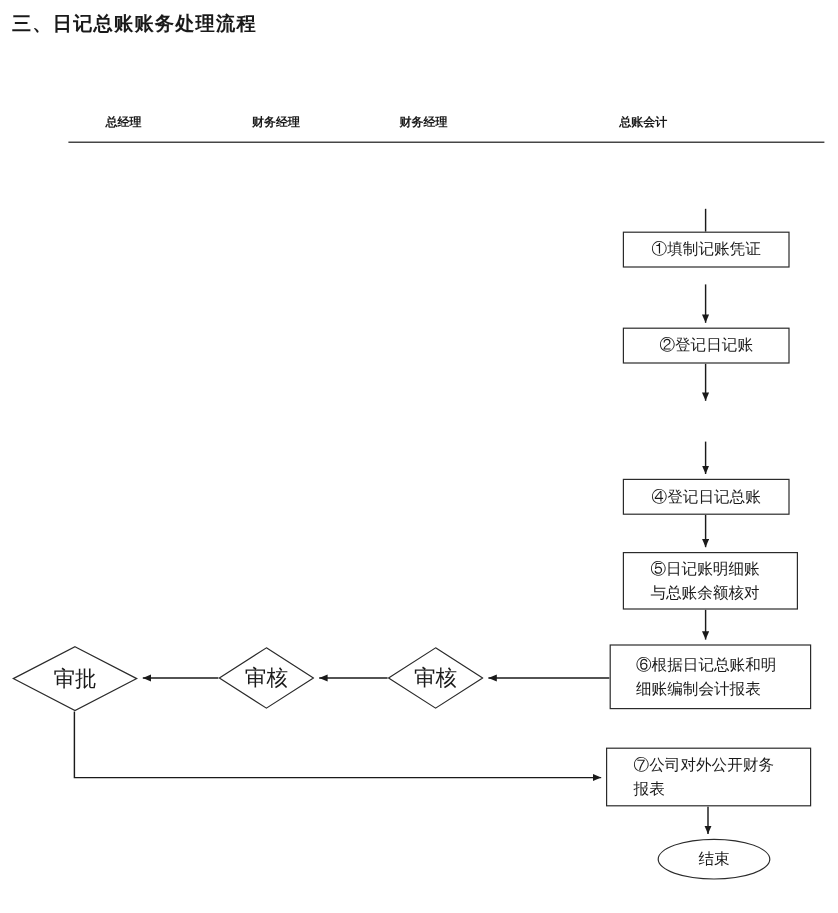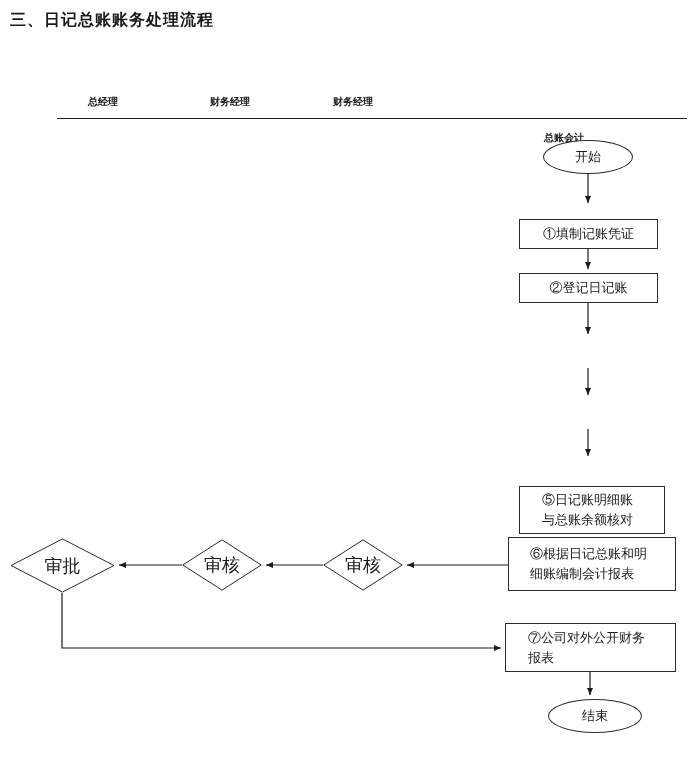--- a/index.html
+++ b/index.html
@@ -41,21 +41,21 @@
 </head>
 <body>
 
 <div class="canvas">
 
   <div class="title">三、日记总账账务处理流程</div>
 
   <div class="lane-header" style="left:88px;">总经理</div>
   <div class="lane-header" style="left:210px;">财务经理</div>
   <div class="lane-header" style="left:333px;">财务经理</div>
-  <div class="lane-header" style="left:544px;margin-top:36px;">总账会计</div>
+  <div class="lane-header" style="left:516px;">总账会计</div>
 
   <div class="lane-rule"></div>
 
   <svg class="connectors" viewBox="0 0 698 761" xmlns="http://www.w3.org/2000/svg">
     <defs>
       <marker id="arr" markerWidth="8" markerHeight="8" refX="7" refY="3" orient="auto" markerUnits="userSpaceOnUse">
         <path d="M0,0 L7,3 L0,6 Z" fill="#1a1a1a"></path>
       </marker>
     </defs>
     <g stroke="#1a1a1a" stroke-width="1.2" fill="none">
@@ -66,39 +66,39 @@
       <line x1="588" y1="429" x2="588" y2="456" marker-end="url(#arr)"></line>
       <line x1="588" y1="508" x2="588" y2="533" marker-end="url(#arr)"></line>
       <line x1="508" y1="565" x2="407" y2="565" marker-end="url(#arr)"></line>
       <line x1="323" y1="565" x2="266" y2="565" marker-end="url(#arr)"></line>
       <line x1="182" y1="565" x2="119" y2="565" marker-end="url(#arr)"></line>
       <polyline points="62,593 62,648 501,648" marker-end="url(#arr)"></polyline>
       <line x1="590" y1="672" x2="590" y2="695" marker-end="url(#arr)"></line>
     </g>
   </svg>
 
-  <div class="node oval" style="left:543px;top:140px;width:90px;height:34px;">
-    <span>开始</span>
-  </div>
 
   <div class="node oval" style="left:548px;top:699px;width:94px;height:34px;">
     <span>结束</span>
   </div>
 
-  <div class="node process" style="left:519px;top:219px;width:139px;height:30px;">
+  <div class="node process" style="left:519px;top:193px;width:139px;height:30px;">
     <span>①填制记账凭证</span>
   </div>
 
   <div class="node process" style="left:519px;top:273px;width:139px;height:30px;">
     <span>②登记日记账</span>
   </div>
 
 
+  <div class="node process" style="left:519px;top:399px;width:139px;height:30px;">
+    <span>④登记日记总账</span>
+  </div>
 
-  <div class="node process multi" style="left:519px;top:460px;width:146px;height:48px;padding:0 22px;margin-top:26px;">
+  <div class="node process multi" style="left:519px;top:460px;width:146px;height:48px;padding:0 22px;">
     <span>⑤日记账明细账与总账余额核对</span>
   </div>
 
   <div class="node process multi" style="left:505px;top:623px;width:171px;height:49px;padding:0 22px;">
     <span>⑦公司对外公开财务报表</span>
   </div>
 
   <div class="node process multi" style="left:508px;top:537px;width:168px;height:54px;padding:0 21px;">
     <span>⑥根据日记总账和明细账编制会计报表</span>
   </div>

